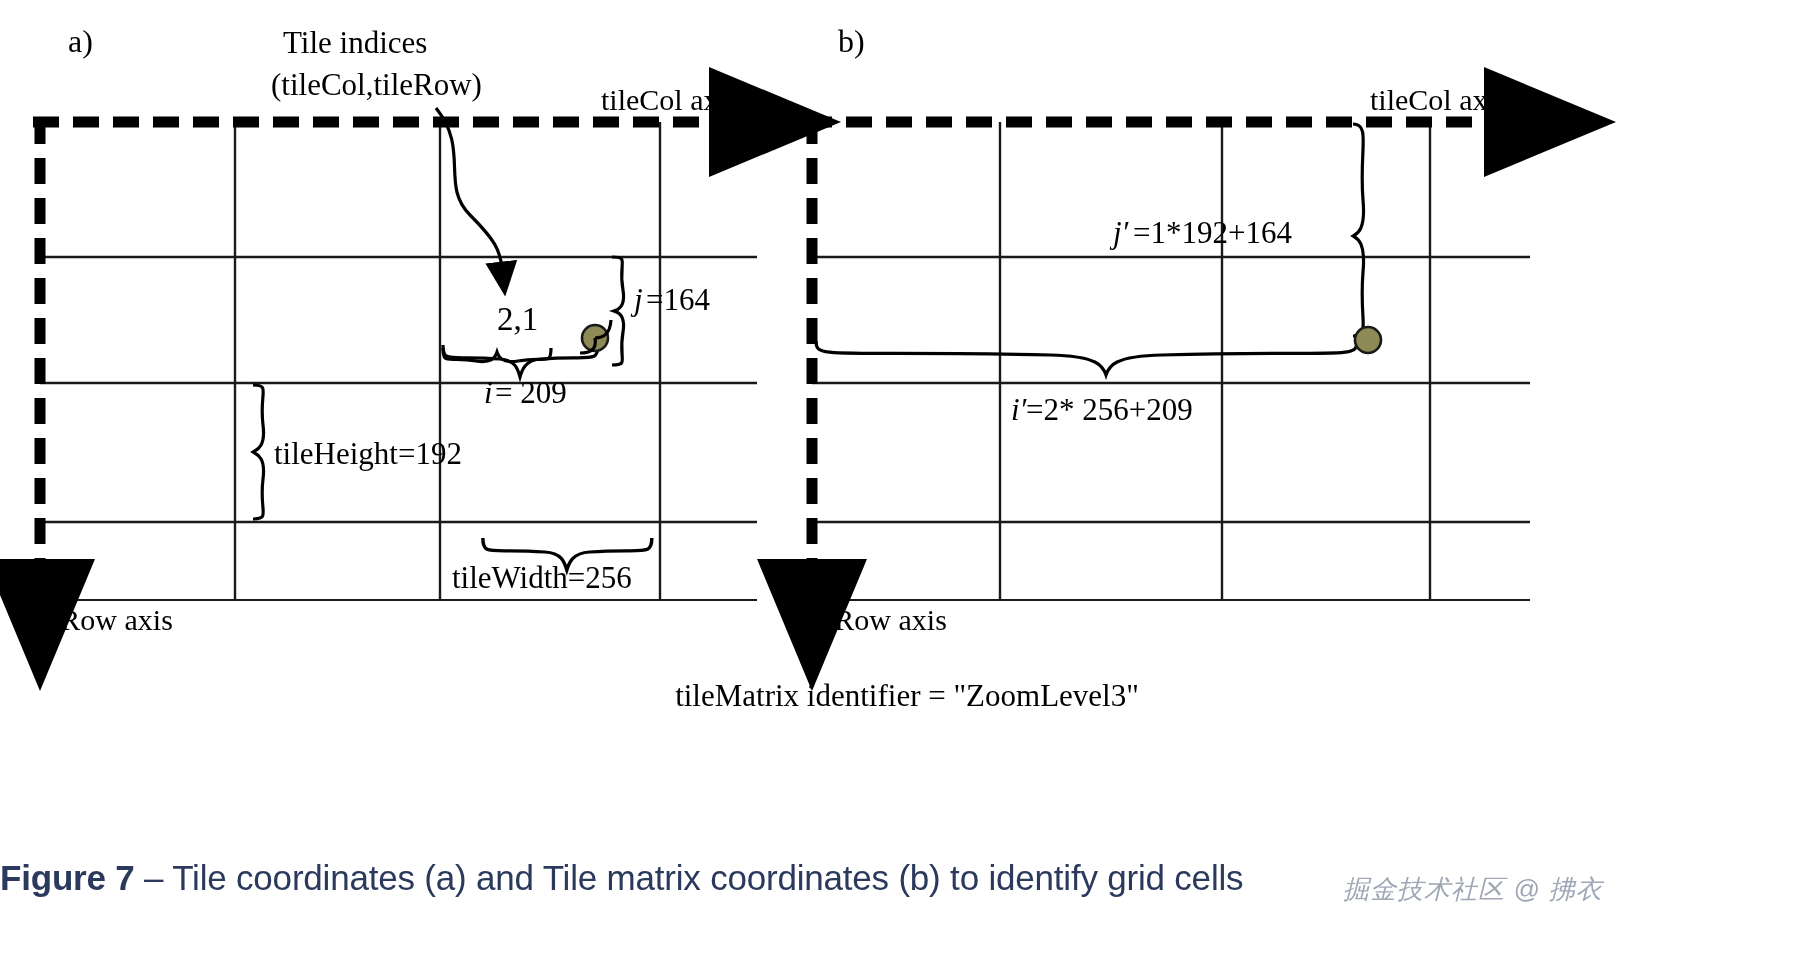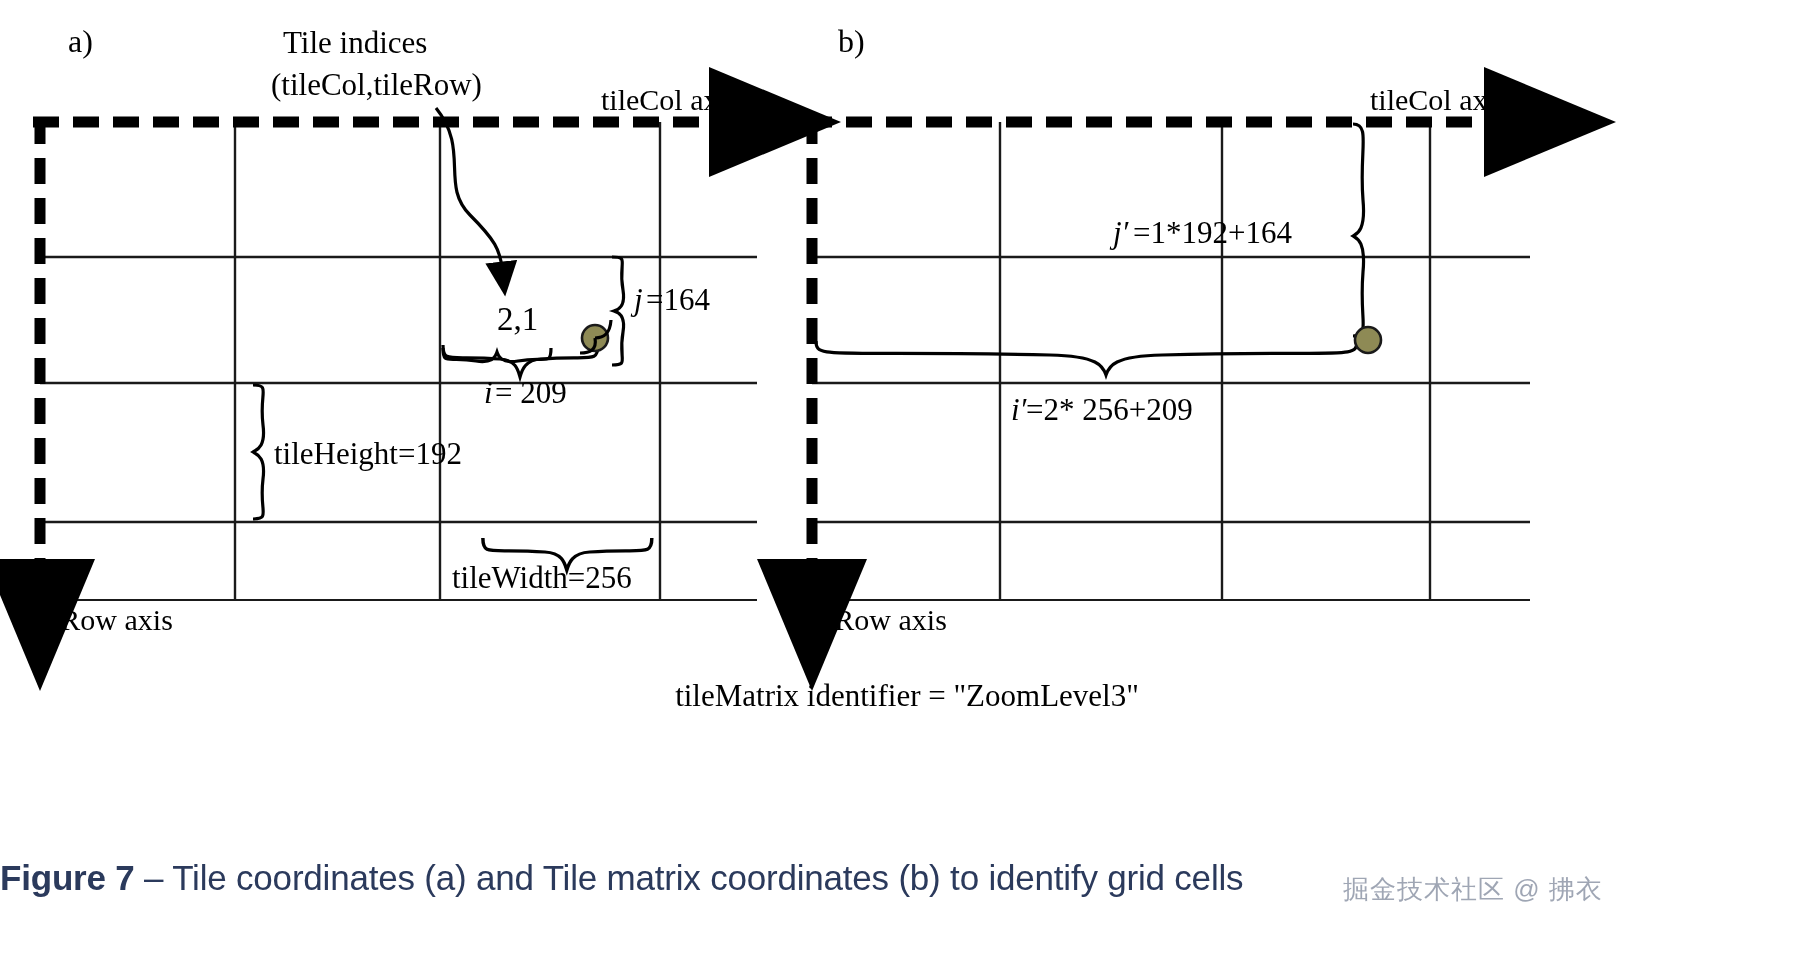--- a/index.html
+++ b/index.html
@@ -68,20 +68,21 @@
   .watermark {
     position: absolute;
     left: 1343px;
     top: 872px;
     font-family: "Liberation Sans", sans-serif;
     font-size: 26px;
     color: #8f97a8;
     opacity: 0.85;
     white-space: nowrap;
     letter-spacing: 1px;
+    font-style: italic;
   }
 </style>
 </head>
 <body>
 
 <div id="figure-root">
 
   <svg class="diagram" viewBox="0 0 1814 956">
     <defs>
       <marker id="arrowRight" markerWidth="14" markerHeight="14" refX="1" refY="5" orient="auto" markerUnits="strokeWidth">

